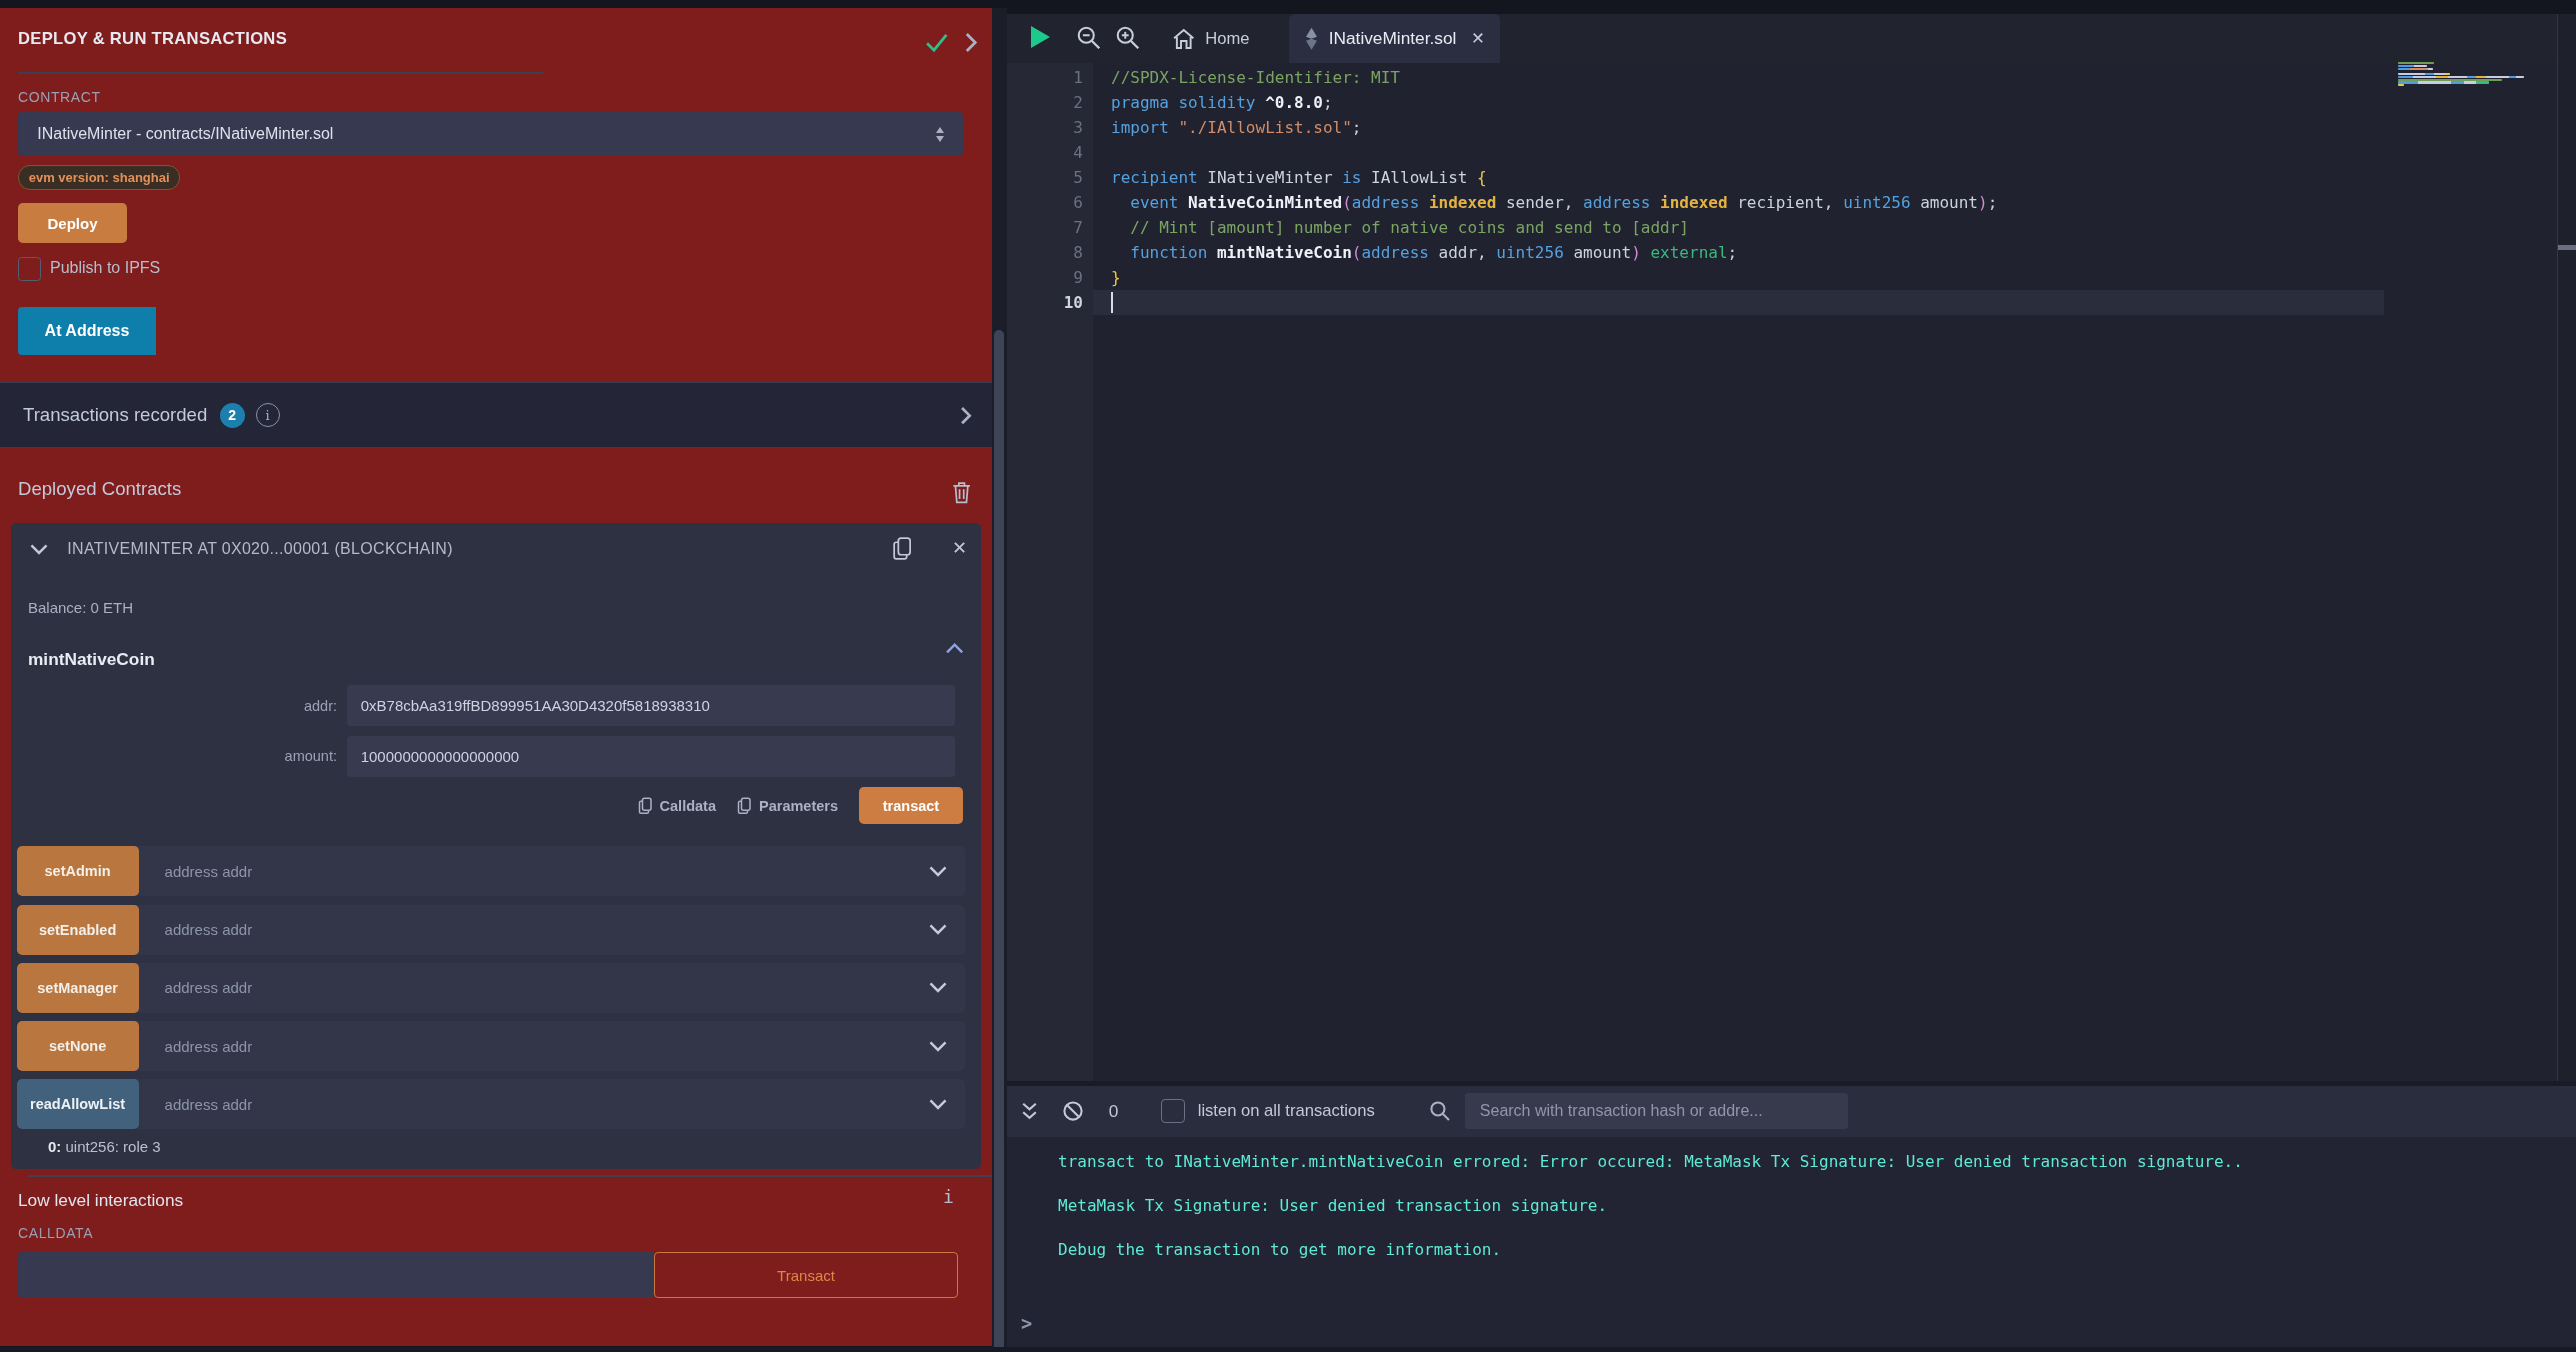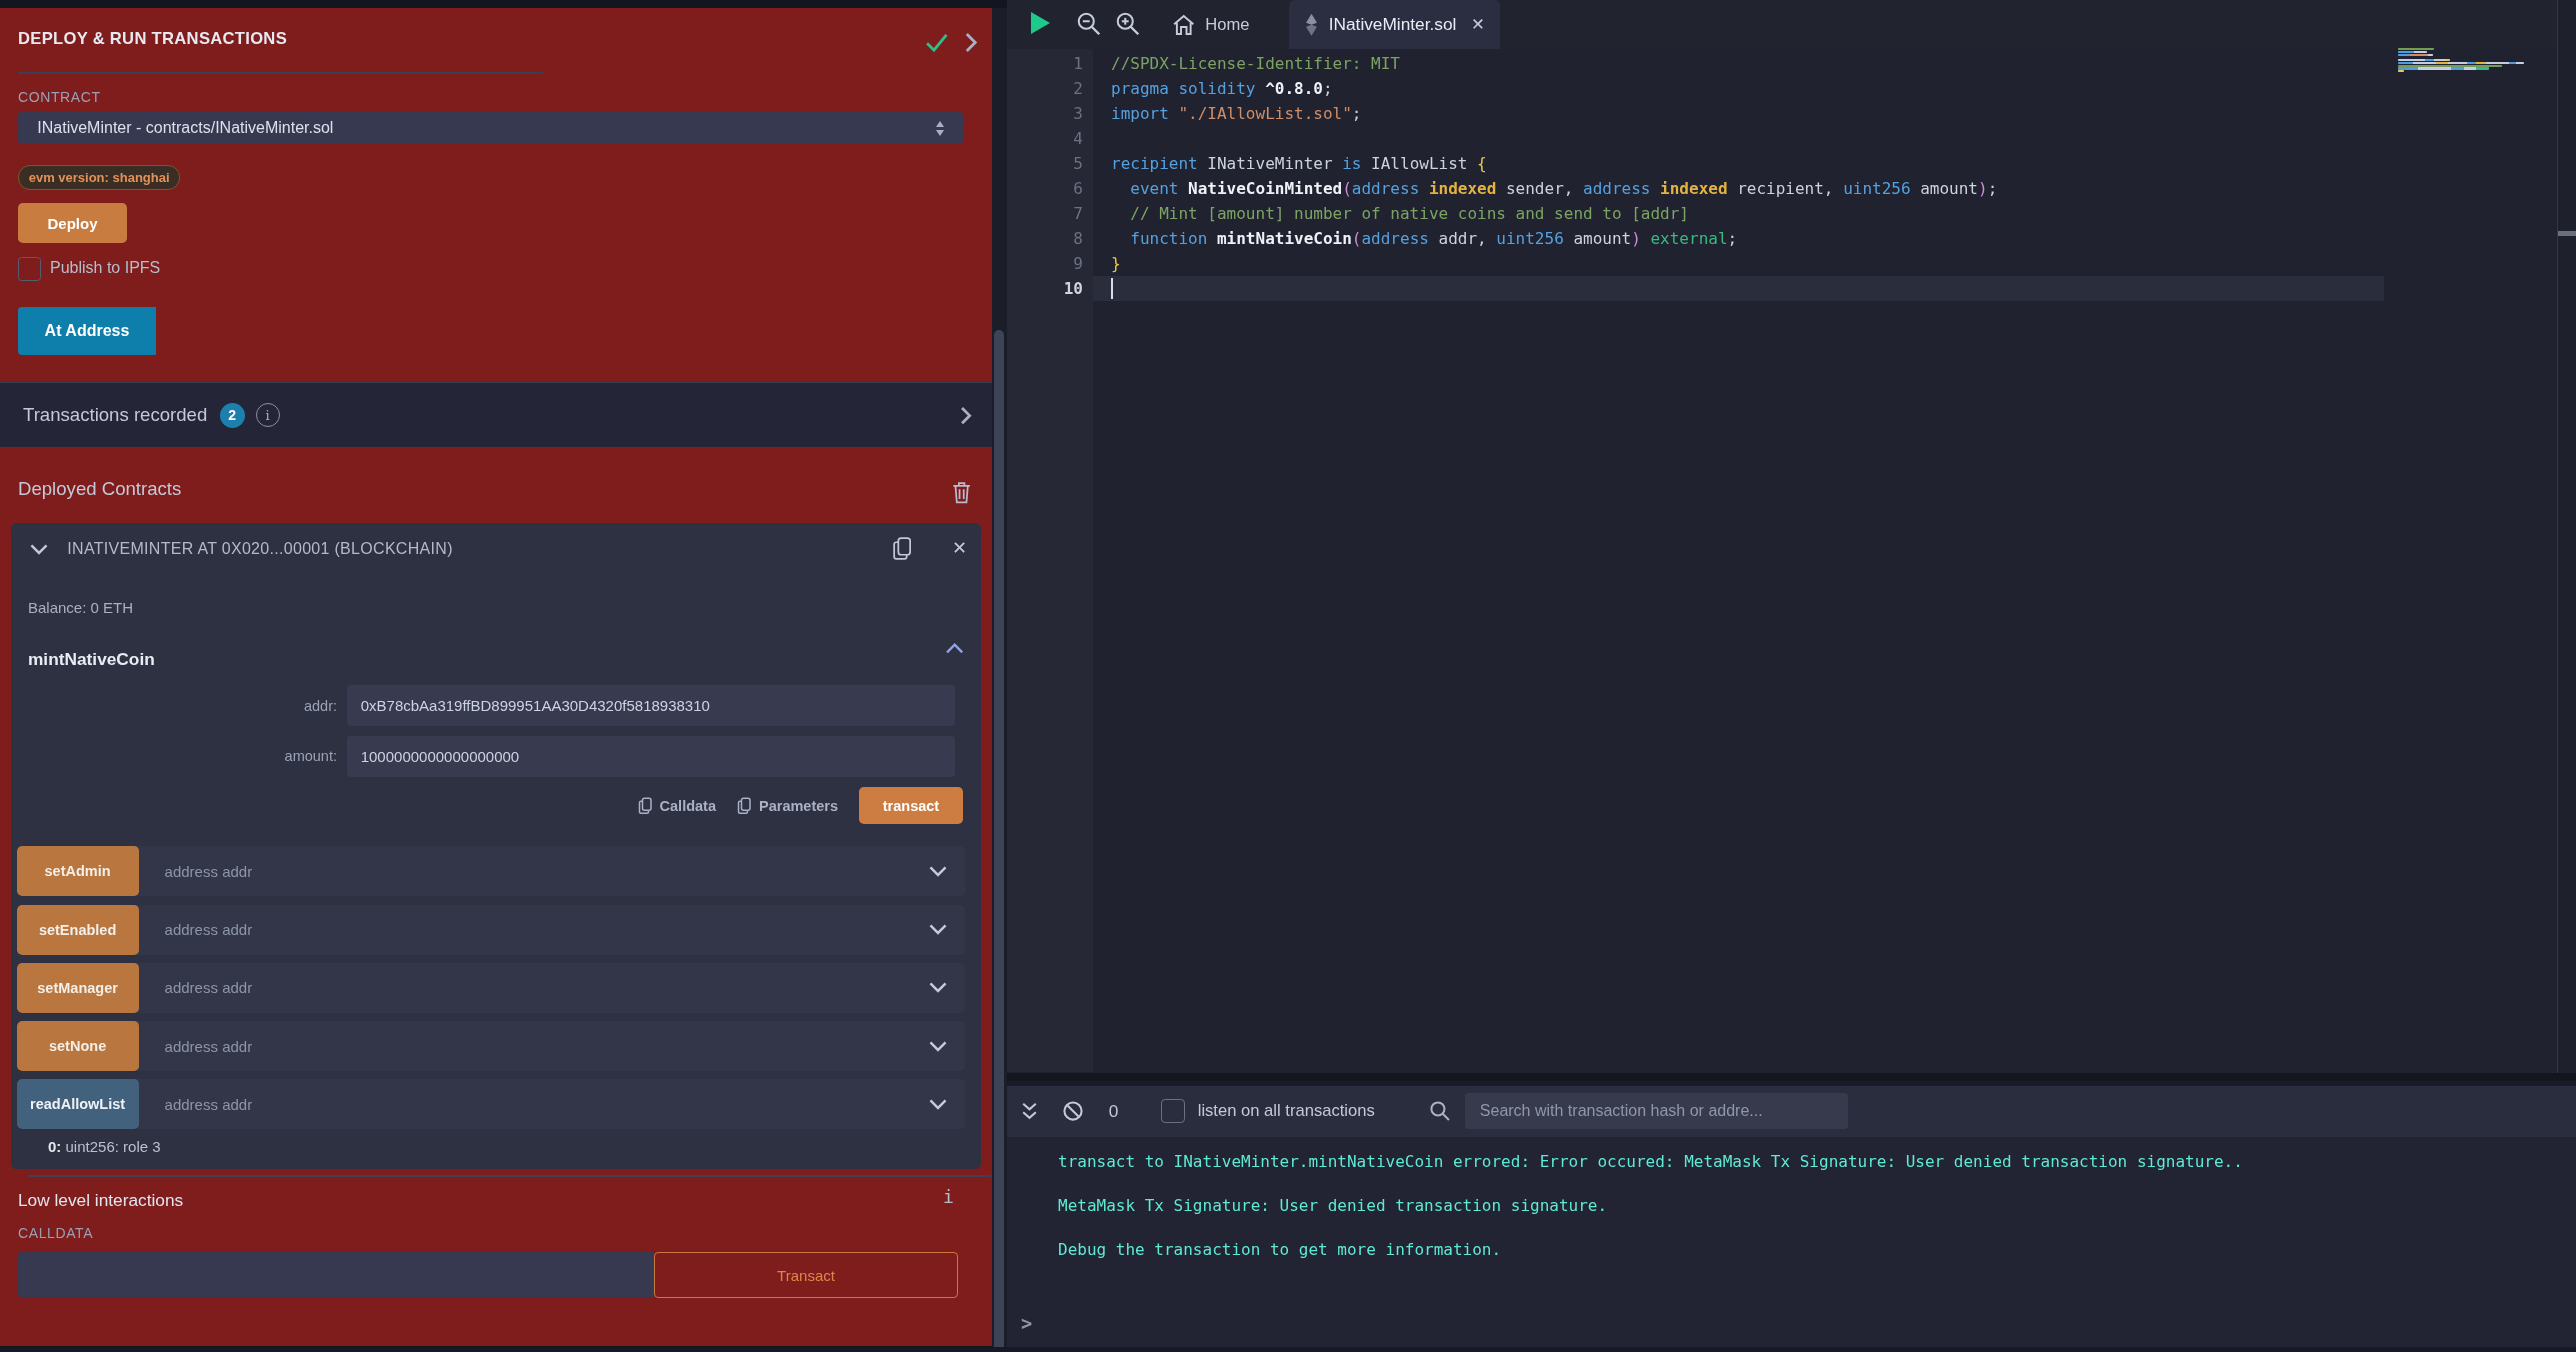--- a/index.html
+++ b/index.html
@@ -9,21 +9,21 @@
   
   .top-strip{left:0;top:0;width:2576px;height:8.3px;background:#14161f;}
   .bottom-strip{left:0;top:1347px;width:2576px;height:5.5px;background:#171924;}
   
   .left-panel{left:0;top:8.3px;width:992px;height:1338px;background:#7f1d1d;}
   .lp-title{left:18px;top:21px;font-size:16.6px;font-weight:700;letter-spacing:0.3px;color:#e7eaf1;}
   .lp-check{left:925px;top:23.5px;}
   .lp-arrow{left:964px;top:23.5px;}
   .lp-divider{left:18px;top:64px;width:525px;height:1.4px;background:#3b3f52;}
   .lp-contract-label{left:18px;top:81px;font-size:14px;color:#9aa1b6;letter-spacing:0.6px;}
-  .lp-select{left:18px;top:104px;width:945px;height:32px;background:#363950;border-radius:4.1px;
+  .lp-select{left:18px;top:104px;width:945px;height:44px;background:#363950;border-radius:4.1px;
              display:flex;align-items:center;padding:0 19.3px;box-sizing:border-box;font-size:16px;color:#dde1ec;}
   .stepper{margin-left:auto;display:flex;flex-direction:column;gap:3.5px;}
   .tri-up{width:0;height:0;border-left:4.8px solid transparent;border-right:4.8px solid transparent;border-bottom:6.2px solid #aab0c2;}
   .tri-dn{width:0;height:0;border-left:4.8px solid transparent;border-right:4.8px solid transparent;border-top:6.2px solid #aab0c2;}
   .lp-badge{left:18px;top:157px;background:#3a2e24;border:1.4px solid #7d5633;border-radius:12px;
             padding:4.1px 9.7px;font-size:13px;font-weight:700;color:#e2915b;}
   .btn{display:flex;align-items:center;justify-content:center;border-radius:4.8px;cursor:default;}
   .lp-deploy{left:18px;top:195px;width:109px;height:40px;background:#c87c40;font-size:15px;font-weight:700;color:#fff;}
   .lp-publish-box{left:18px;top:249px;width:21px;height:22px;border:1.4px solid #565d72;border-radius:3.5px;background:transparent;}
   .lp-publish-label{left:50px;top:251px;font-size:16px;color:#b6bdcf;}
@@ -71,21 +71,21 @@
   .ll-heading{left:18px;top:1182px;font-size:17.3px;color:#e2e5ee;}
   .ll-info{left:943px;top:1178px;font-family:"DejaVu Sans Mono",monospace;font-size:18px;color:#b6bdcf;}
   .ll-calldata{left:18px;top:1217px;font-size:14px;color:#99a0b5;letter-spacing:0.6px;}
   .ll-input{left:18px;top:1244px;width:636px;height:46px;background:#363950;border-radius:4.1px 0 0 4.1px;}
   .ll-transact{left:654px;top:1244px;width:304px;height:46px;background:transparent;border:1.4px solid #c97a40;
                border-radius:4.1px;font-size:15px;color:#e0854a;box-sizing:border-box;}
   
   .divider-col{left:992px;top:8.3px;width:14.5px;height:1344px;background:#1b1d28;}
   .lp-scroll-thumb{left:994px;top:330px;width:10.4px;height:1022px;border-radius:5.5px;background:#3e4457;}
   
-  .editor{left:1007px;top:0;width:1569px;height:1073px;background:#20222f;}
+  .editor{left:1007px;top:14px;width:1569px;height:1073px;background:#20222f;}
   .tabbar{left:0;top:0;width:1569px;height:49px;background:#21232f;}
   .play-icon{left:23.5px;top:12.4px;width:0;height:0;border-top:11.7px solid transparent;border-bottom:11.7px solid transparent;
              border-left:19.3px solid #1ec98c;}
   .mag{left:69px;top:11px;}
   .mag2{left:108px;top:11px;}
   .tab-home{left:151px;top:0;height:49px;display:flex;align-items:center;gap:9.7px;padding:0 14px;font-size:16.6px;color:#c6ccdb;}
   .tab-active{left:282px;top:0;width:211px;height:49px;background:#2b2e40;border-radius:5.5px 5.5px 0 0;
               display:flex;align-items:center;gap:9.7px;padding:0 15px;box-sizing:border-box;font-size:17.3px;color:#e9ecf4;}
   .tab-close{margin-left:auto;font-size:16.6px;color:#c6ccdb;}
   .gutter{left:0;top:49px;width:86px;height:1023px;background:#262836;}

